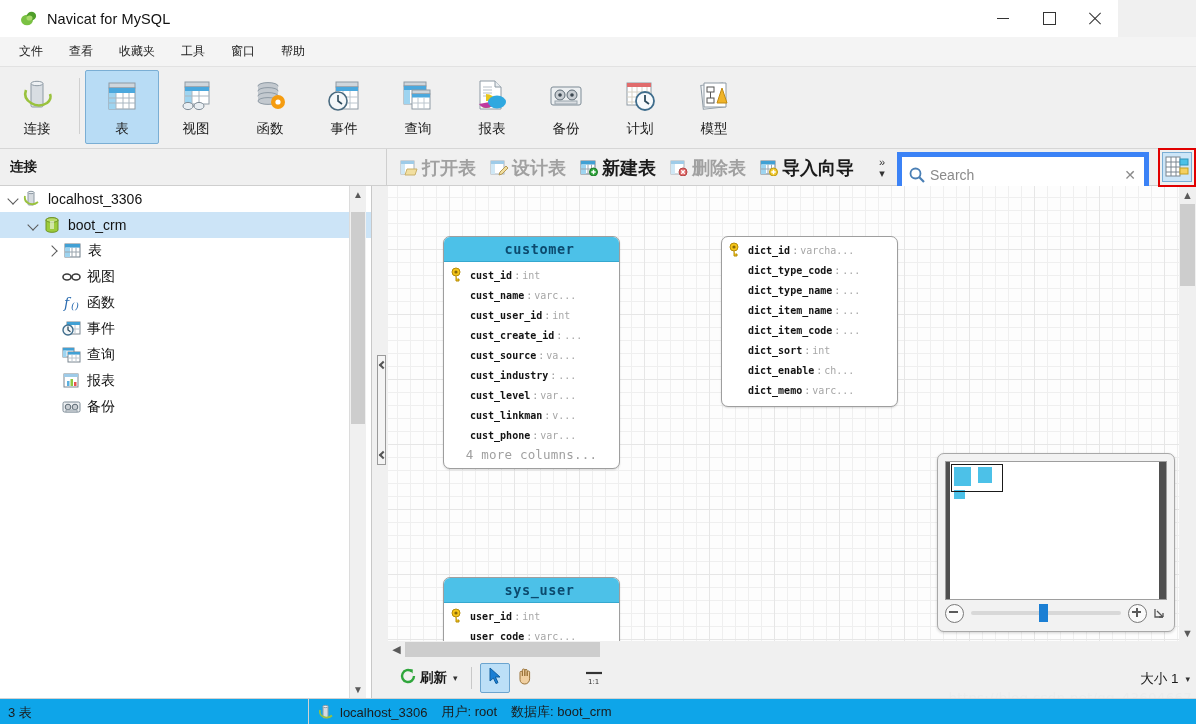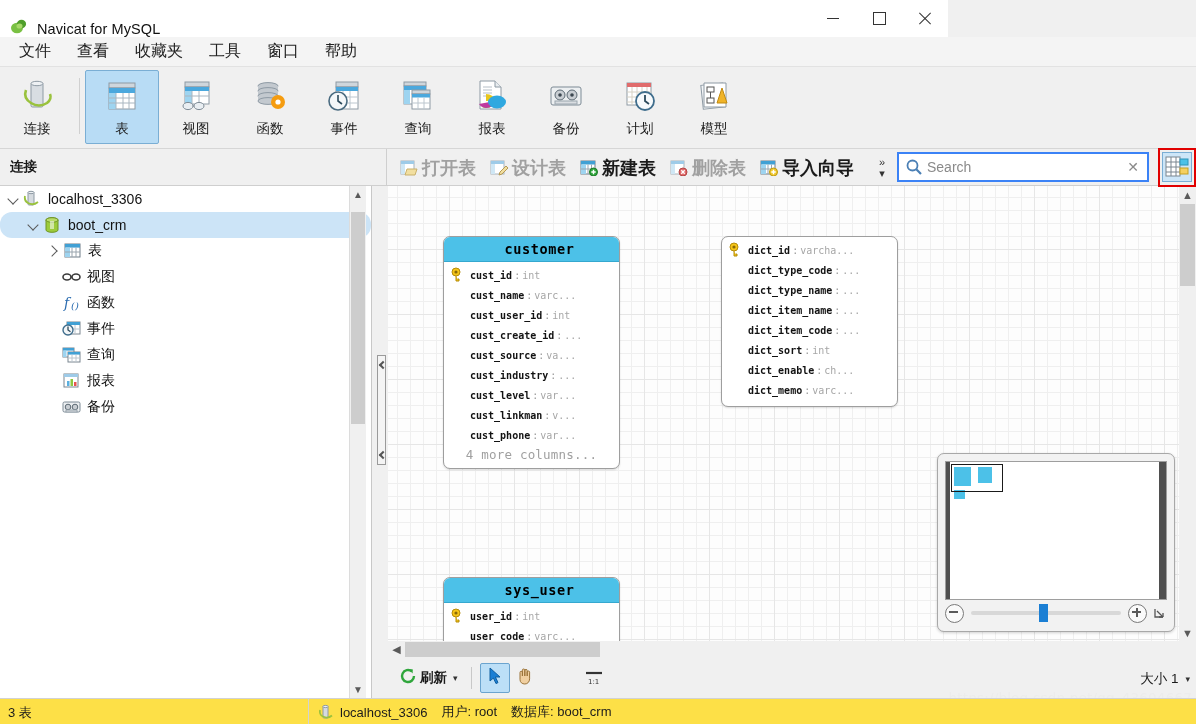--- a/index.html
+++ b/index.html
@@ -11,23 +11,23 @@
     -webkit-font-smoothing: antialiased;
   }
   .app {
     position: relative;
     width: 1196px; height: 724px;
     background: #f0f0f0;
   }
 
   
   .titlebar {
-    position: absolute; left: 0; top: 0; width: 948px; height: 37px;
+    position: absolute; left: 0; top: 0; width: 1108px; height: 37px;
     background: #ffffff;
-    display: flex; align-items: flex-end;
+    display: flex; align-items: center; padding-left: 10px;
   }
   .title-icon {
     width: 20px; height: 20px; margin-left: 9px; margin-right: 8px;
     position: relative; flex: none;
   }
   .title-text {
     font-size: 14.5px; color: #111; letter-spacing: .1px;
   }
   .winbtns {
     position: absolute; right: 0; top: 0; height: 37px; display: flex;
@@ -47,21 +47,21 @@
 
   
   .menubar {
     position: absolute; left: 0; top: 37px; width: 1196px; height: 30px;
     background: #f4f4f4;
     border-bottom: 1px solid #e2e2e2;
     display: flex; align-items: center;
     padding-left: 6px; box-sizing: border-box;
   }
   .menu-item {
-    font-size: 16px; color: #222; padding: 4px 13px; cursor: default;
+    font-size: 12px; color: #222; padding: 4px 13px; cursor: default;
   }
 
   
   .toolbar {
     position: absolute; left: 0; top: 68px; width: 1196px; height: 81px;
     background: #f0f0f0; border-bottom: 1px solid #d6d6d6;
     display: flex; align-items: flex-start; padding-top: 2px; box-sizing: border-box;
   }
   .tb-btn {
     width: 74px; height: 74px;
@@ -101,22 +101,22 @@
   }
   .act-ico { width: 18px; height: 16px; position: relative; margin-right: 4px; flex: none; }
   .act-text { font-size: 18px; color: #1b1b1b; font-weight: 700; white-space: nowrap; }
   .act-text.dim { color: #a0a0a0; font-weight: 700; }
   .chev-more {
     position: absolute; left: 873px; top: 3px; width: 18px; height: 31px;
     display: flex; flex-direction: column; align-items: center; justify-content: center;
     font-size: 11px; color: #333; line-height: 11px;
   }
   .searchbox {
-    position: absolute; left: 897px; top: 152px; width: 252px; height: 30px;
-    background: #fff; border: 2px solid #3b82f6;
+    position: absolute; left: 897px; top: 152px; width: 252px; height: 46px;
+    background: #fff; border: 5px solid #3b82f6;
     display: flex; align-items: center; box-sizing: border-box;
   }
   .search-ico { width: 18px; height: 18px; position: relative; margin: 0 4px 0 6px; flex: none; }
   .search-ph { font-size: 14px; color: #8a8a8a; flex: 1; }
   .search-x { font-size: 14px; color: #8a8a8a; margin-right: 8px; }
   .redbox {
     position: absolute; left: 1158px; top: 148px; width: 38px; height: 39px;
     border: 2px solid #e10000; box-sizing: border-box; z-index: 40;
   }
   .diagbtn {
@@ -185,21 +185,21 @@
 
   .entity {
     position: absolute; background: #ffffff;
     border: 1px solid #9e9e9e; border-radius: 7px;
     box-shadow: 0 1px 2px rgba(0,0,0,.14);
     overflow: hidden;
     font-family: "DejaVu Sans Mono", "Liberation Mono", monospace;
   }
   .ent-head {
     height: 24px; background: #4cc1e8; display: flex; align-items: center; justify-content: center;
-    font-size: 13.5px; font-weight: 700; color: #000000; letter-spacing: .6px;
+    font-size: 13.5px; font-weight: 700; color: #0c4a6e; letter-spacing: .6px;
     border-bottom: 1px solid #35a8cf;
     padding-left: 16px;
   }
   .ent-body { padding: 3px 0 6px 0; }
   .ent-row {
     height: 20px; display: flex; align-items: center; padding-left: 6px;
     font-size: 10px; white-space: nowrap; overflow: hidden;
   }
   .key-ico { width: 16px; height: 16px; position: relative; flex: none; margin-right: 4px; }
   .key-sp { width: 20px; flex: none; }
@@ -268,21 +268,21 @@
   .bb-sep { width: 1px; height: 22px; background: #c8c8c8; margin: 0 8px; }
   .size-ctl {
     position: absolute; right: 6px; top: 12px; display: flex; align-items: center;
     font-size: 13.5px; color: #1b1b1b;
   }
   .size-caret { font-size: 9px; color: #333; margin-left: 7px; }
 
   
   .statusbar {
     position: absolute; left: 0; top: 698px; width: 1196px; height: 26px;
-    background: #fde047; border-top: 1px solid #d2d2d2; box-sizing: border-box;
+    background: #0ea5e9; border-top: 1px solid #d2d2d2; box-sizing: border-box;
   }
   .sb-left { position: absolute; left: 8px; top: 5px; font-size: 13px; color: #1b1b1b; }
   .sb-div { position: absolute; left: 308px; top: 0; width: 1px; height: 26px; background: #d2d2d2; }
   .sb-mid { position: absolute; left: 318px; top: 4px; display: flex; align-items: center; font-size: 13px; color: #1b1b1b; }
   .sb-mid .ic { width: 17px; height: 17px; position: relative; margin-right: 5px; }
   .watermark {
     position: absolute; right: 4px; top: 690px; font-size: 13.5px; color: #ececec;
     letter-spacing: .2px; pointer-events: none; font-family: "DejaVu Sans", sans-serif;
   }
 </style>
@@ -581,21 +581,21 @@
       <div class="tree-ico">
         <svg width="19" height="18" viewBox="0 0 19 18">
           <rect x="5" y="2" width="6" height="13" rx="1" fill="#d6dbe0" stroke="#8e9aa4"></rect>
           <ellipse cx="8" cy="2.5" rx="3" ry="1.2" fill="#eef1f4" stroke="#8e9aa4"></ellipse>
           <path d="M2 6 q-1 5 3 7 q5 3 10-1" fill="none" stroke="#9ac23d" stroke-width="1.8"></path>
         </svg>
       </div>
       <span>localhost_3306</span>
     </div>
 
-    <div class="tree-row sel" style="padding-left:26px;border-radius:12px;">
+    <div class="tree-row sel" style="padding-left:26px;">
       <div class="tw open">
           <div class="arr"></div>
         </div>
       <div class="tree-ico">
         <svg width="19" height="18" viewBox="0 0 19 18">
           <ellipse cx="9" cy="4" rx="6" ry="2.3" fill="#9ccb3b" stroke="#6f9424"></ellipse>
           <path d="M3 4v10a6 2.3 0 0 0 12 0V4" fill="#9ccb3b" stroke="#6f9424"></path>
           <ellipse cx="9" cy="4" rx="6" ry="2.3" fill="#b9dc6a" stroke="#6f9424"></ellipse>
           <rect x="7" y="5" width="4" height="8" fill="#fff" opacity=".55"></rect>
         </svg>

